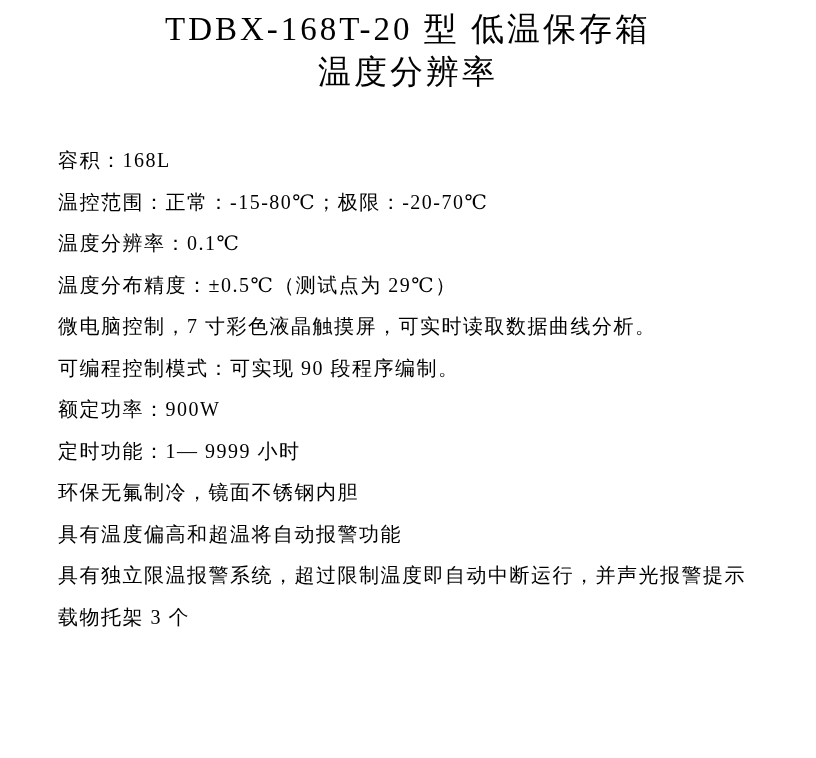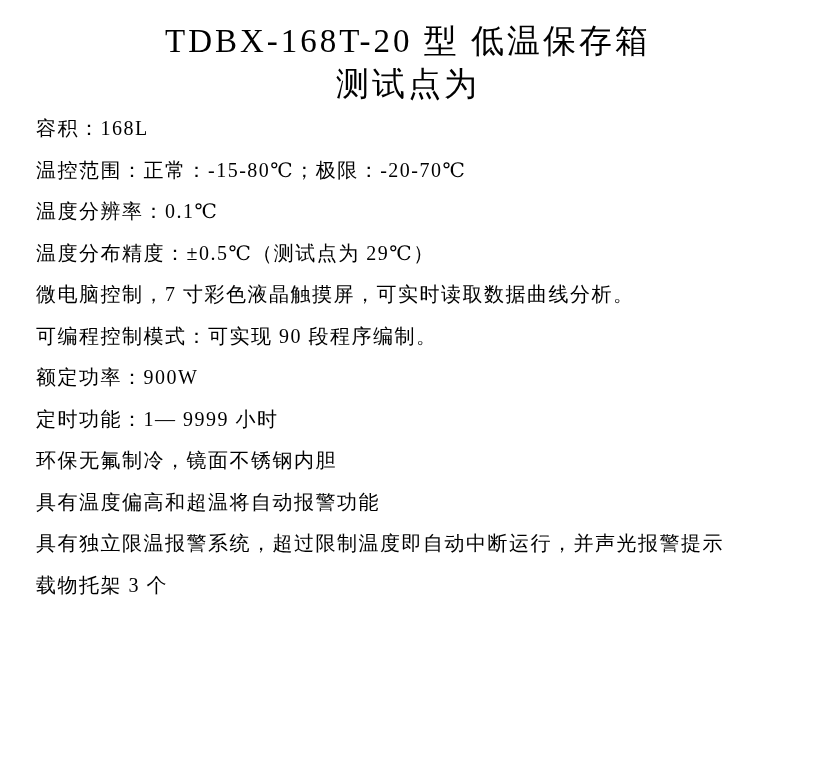--- a/index.html
+++ b/index.html
@@ -11,53 +11,54 @@
     position: relative;
     width: 816px;
     height: 758px;
     background: #ffffff;
     color: #000000;
     font-family: "Liberation Serif", "DejaVu Serif", serif;
     overflow: hidden;
     box-sizing: border-box;
   }
   .doc-title {
-    margin: 12px;
+    margin: 0;
     padding-top: 8px;
     text-align: center;
     font-size: 33px;
     font-weight: normal;
     line-height: 43px;
     letter-spacing: 3px;
     color: #000000;
   }
   .title-line {
     display: block;
     white-space: pre;
   }
   .doc-body {
-    padding-left: 36px;
+    margin-top: 56px;
+    padding-left: 58px;
     padding-right: 40px;
   }
   .spec-line {
     margin: 0 0 21px 0;
     font-size: 20px;
     line-height: 20.5px;
     letter-spacing: 1.5px;
     white-space: pre;
     color: #000000;
   }
 </style>
 </head>
 <body>
 
 <div class="page">
   <h1 class="doc-title">
     <span class="title-line">TDBX-168T-20 型 低温保存箱</span>
-    <span class="title-line">测试点为</span>
+    <span class="title-line">温度分辨率</span>
   </h1>
 
   <div class="doc-body">
 
   <p class="spec-line">容积：168L</p>
       <p class="spec-line">温控范围：正常：-15-80℃；极限：-20-70℃</p>
       <p class="spec-line">温度分辨率：0.1℃</p>
       <p class="spec-line">温度分布精度：±0.5℃（测试点为 29℃）</p>
       <p class="spec-line">微电脑控制，7 寸彩色液晶触摸屏，可实时读取数据曲线分析。</p>
       <p class="spec-line">可编程控制模式：可实现 90 段程序编制。</p>

